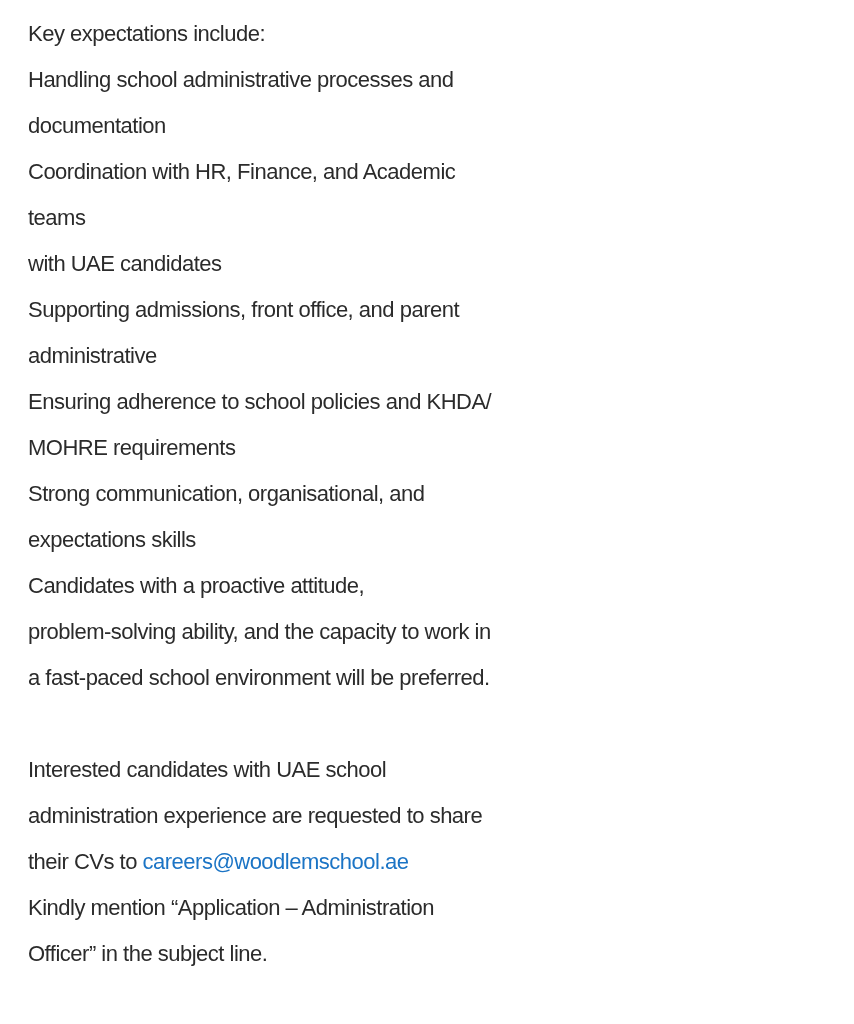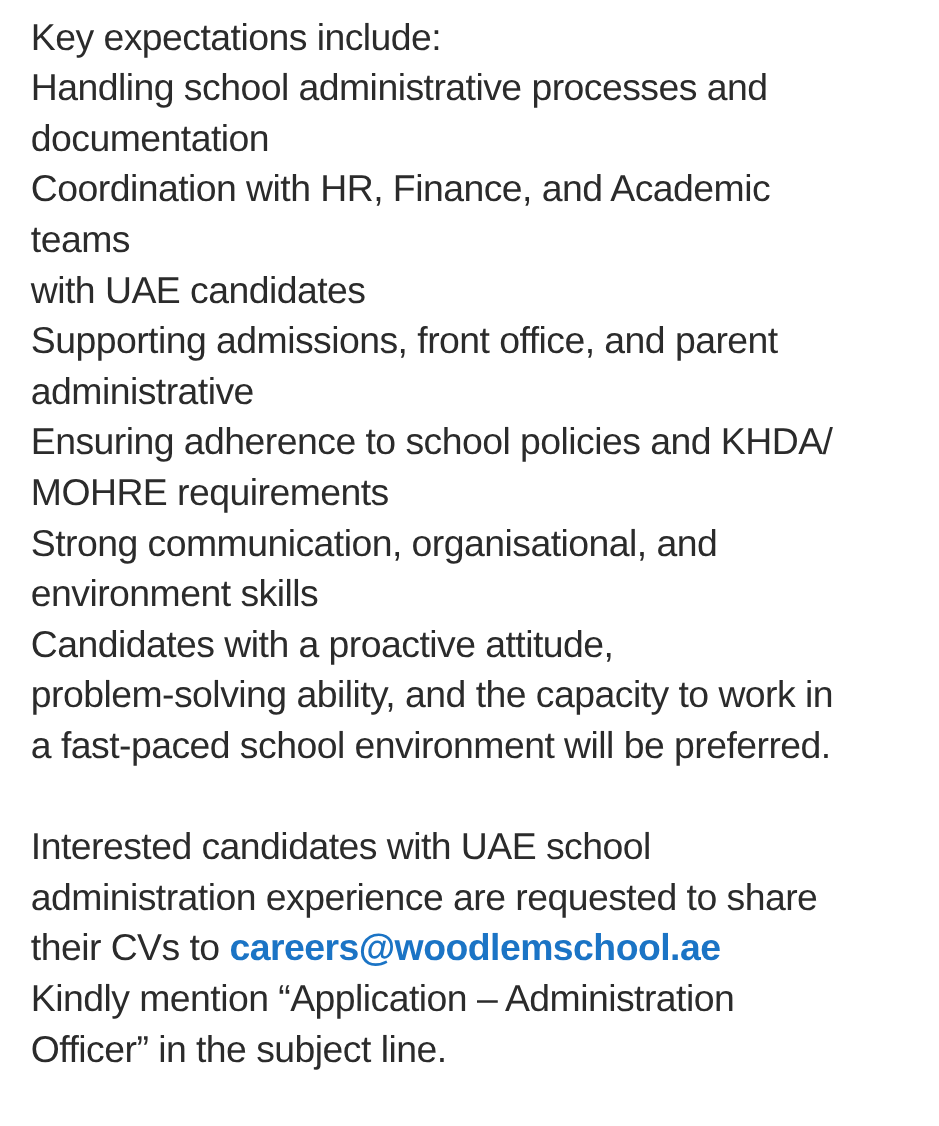--- a/index.html
+++ b/index.html
@@ -9,35 +9,35 @@
   }
   body {
     width: 854px;
     height: 1024px;
     overflow: hidden;
     font-family: "Liberation Sans", "DejaVu Sans", sans-serif;
   }
   .doc {
     padding: 11px 0 0 28px;
     color: #2b2b2b;
-    font-size: 34px;
+    font-size: 22px;
     line-height: 46px;
     letter-spacing: -0.5px;
     font-weight: 400;
   }
   .line {
     white-space: pre;
     height: 46px;
   }
   .blank-line {
     height: 46px;
   }
   a.email-link {
     color: #1b74c5;
-    font-weight: 700;
+    font-weight: 400;
     text-decoration: none;
     white-space: pre;
     margin-top: 42px;
   }
 </style>
 </head>
 <body>
 
 <div class="doc">
 
@@ -45,21 +45,21 @@
   <div class="line">Handling school administrative processes and</div>
   <div class="line">documentation</div>
   <div class="line">Coordination with HR, Finance, and Academic</div>
   <div class="line">teams</div>
   <div class="line">with UAE candidates</div>
   <div class="line">Supporting admissions, front office, and parent</div>
   <div class="line">administrative</div>
   <div class="line">Ensuring adherence to school policies and KHDA/</div>
   <div class="line">MOHRE requirements</div>
   <div class="line">Strong communication, organisational, and</div>
-  <div class="line">environment skills</div>
+  <div class="line">expectations skills</div>
   <div class="line">Candidates with a proactive attitude,</div>
   <div class="line">problem-solving ability, and the capacity to work in</div>
   <div class="line">a fast-paced school environment will be preferred.</div>
 
   <div class="blank-line"></div>
 
   <div class="line">Interested candidates with UAE school</div>
   <div class="line">administration experience are requested to share</div>
   <div class="line"><span>their CVs to </span><a href="#" class="email-link">careers@woodlemschool.ae</a></div>
   <div class="line">Kindly mention “Application – Administration</div>

